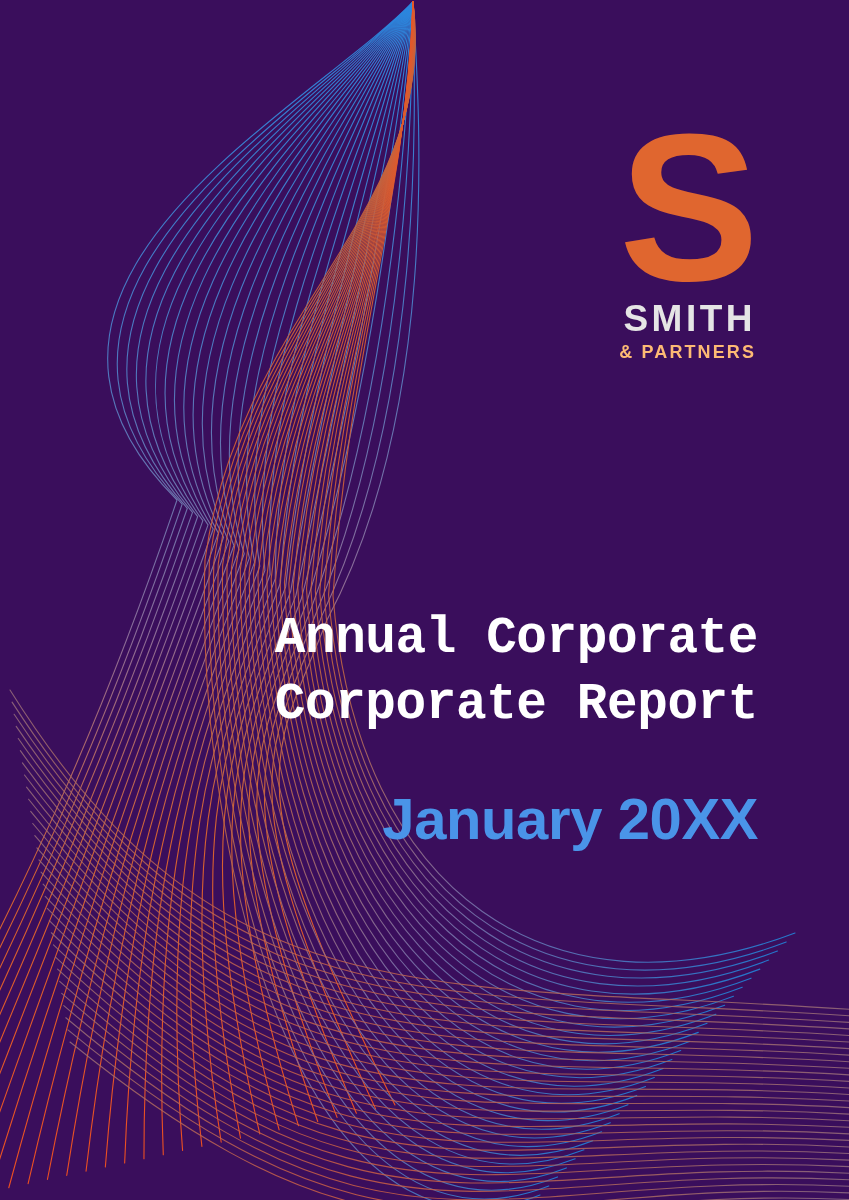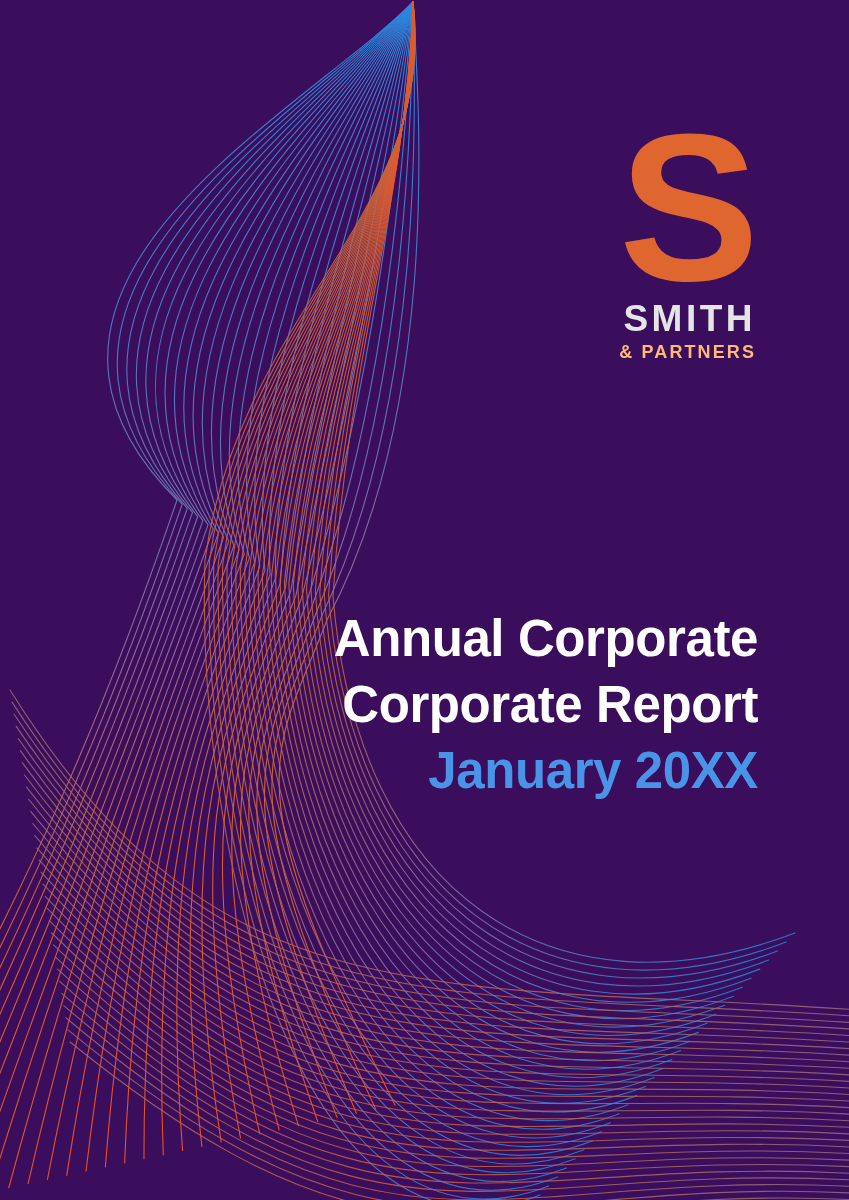--- a/index.html
+++ b/index.html
@@ -70,37 +70,38 @@
   
   #title-block {
     position: absolute;
     right: 91px;
     top: 606px;
     width: 640px;
     text-align: right;
   }
   .title-line {
     display: block;
-    font-family: Liberation Sans, sans-serif;
+    font-family: Liberation Mono, monospace;
     font-weight: bold;
     font-size: 51px;
     line-height: 66px;
     color: #ffffff;
     letter-spacing: -0.4px;
     white-space: nowrap;
   }
   #title-date {
     display: block;
     font-family: "Liberation Sans", sans-serif;
     font-weight: bold;
-    font-size: 51px;
+    font-size: 58px;
     line-height: 66px;
     color: #4a94e8;
     letter-spacing: -0.4px;
     white-space: nowrap;
+    margin-top: 48px;
   }
 </style>
 </head>
 <body>
 
 <div id="page">
 
   <svg id="artwork" viewBox="0 0 849 1200" preserveAspectRatio="none" aria-hidden="true">
     <defs>
       <linearGradient id="gA" x1="0" y1="0" x2="0" y2="1">

